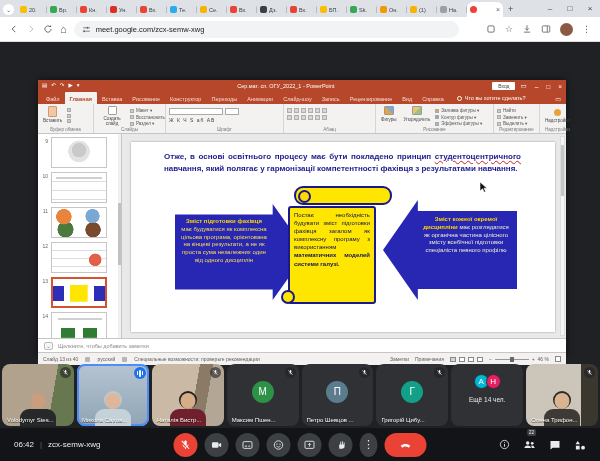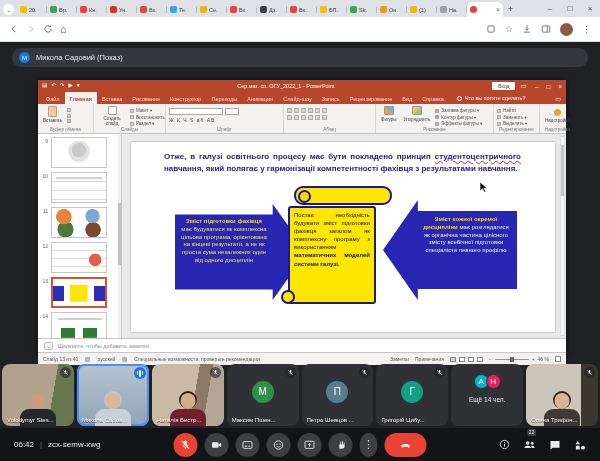--- a/index.html
+++ b/index.html
@@ -248,44 +248,48 @@
       <path d="M10 3 L5 8 L10 13" stroke="currentColor" stroke-width="1.6" fill="none"></path>
     </svg>
   <svg class="navic dis" width="10" height="10" viewBox="0 0 16 16">
       <path d="M6 3 L11 8 L6 13" stroke="currentColor" stroke-width="1.6" fill="none"></path>
     </svg>
   <svg class="navic" width="10" height="10" viewBox="0 0 16 16">
       <path d="M13 8a5 5 0 1 1-1.5-3.5" stroke="currentColor" stroke-width="1.5" fill="none"></path>
       <path d="M13 1.5v3.2h-3.2z" fill="currentColor"></path>
     </svg>
   <span class="home">⌂</span>
+  <div class="omnibox">
+    <svg width="9" height="9" viewBox="0 0 16 16">
+        <path d="M2 5h8M12 5h2M2 11h2M6 11h8" stroke="#5f6368" stroke-width="1.4"></path>
+        <circle cx="10" cy="5" r="1.8" fill="#5f6368"></circle>
+        <circle cx="4" cy="11" r="1.8" fill="#5f6368"></circle>
+      </svg>
+    <span>meet.google.com/zcx-semw-xwg</span>
+  </div>
   <div class="rtool">
     <svg width="10" height="10" viewBox="0 0 16 16">
         <rect x="3" y="3" width="10" height="10" rx="2" stroke="#5f6368" fill="none" stroke-width="1.4"></rect>
       </svg>
     <span class="star">☆</span>
     <svg width="10" height="10" viewBox="0 0 16 16">
         <path d="M8 2v8M5 7l3 3 3-3" stroke="#5f6368" stroke-width="1.4" fill="none"></path>
         <path d="M3 13h10" stroke="#5f6368" stroke-width="1.4"></path>
       </svg>
     <svg width="10" height="10" viewBox="0 0 16 16">
         <rect x="2" y="3" width="12" height="10" rx="1.5" stroke="#5f6368" fill="none" stroke-width="1.3"></rect>
         <path d="M10 3v10" stroke="#5f6368" stroke-width="1.3"></path>
       </svg>
     <span class="avatar-chrome"></span>
     <span class="dots3">⋮</span>
   </div>
 </div>
 
 <div class="meet">
 
-  <div class="presenter-chip">
-    <div class="pc-av">M</div>
-    <div class="pc-name">Микола Садовий (Показ)</div>
-  </div>
 
   <div class="ppt">
 
     <div class="ppt-title">
       <div class="qat">
         <span>▤</span>
         <span>↶</span>
         <span>↷</span>
         <span>▶</span>
         <span>▾</span>
@@ -475,21 +479,21 @@
         <div class="thumbrow">
             <span class="num">14</span>
             <div class="mini t14"></div>
           </div>
         <div class="tscroll">
             <i></i>
           </div>
       </div>
       <div class="canvas">
         <div class="slide">
-          <div class="spara"><span>Отже, в галузі освітнього  процесу має бути покладено принцип </span><span class="spell">студентоцентричного</span><span> навчання, який полягає у гармонізації компетентності фахівця з результатами навчання.</span></div>
+          <div class="spara"><span>Отже, в основі освітнього  процесу має бути покладено принцип </span><span class="spell">студентоцентричного</span><span> навчання, який полягає у гармонізації компетентності фахівця з результатами навчання.</span></div>
           <div class="diagram">
             <div class="bluebox lshape"><span class="bb-title">Зміст підготовки фахівця</span><span class="bb-body"> має будуватися як комплексна цільова програма, орієнтована на кінцеві результати, а не як проста сума незалежних один від одного дисциплін</span></div>
             <div class="bluebox rshape"><span class="bb-title">Зміст кожної окремої дисципліни</span><span class="bb-body"> має розглядатися як органічна частина цілісного змісту всебічної підготовки спеціаліста певного профілю</span></div>
             <div class="scrollshape"></div>
             <div class="yellowbox"><span>Постає необхідність будувати зміст підготовки фахівця загалом як комплексну програму з використанням </span><span class="ybold">математичних моделей системи галузі.</span></div>
             <div class="ycircle"></div>
             <svg class="cursor" width="8" height="11" viewBox="0 0 8 11">
                 <polygon points="0,0 0,9 2.6,6.8 4.2,10.2 5.6,9.4 4,6.2 7,6.2" fill="#111" stroke="#fff" stroke-width="0.6"></polygon>
               </svg>
           </div>

